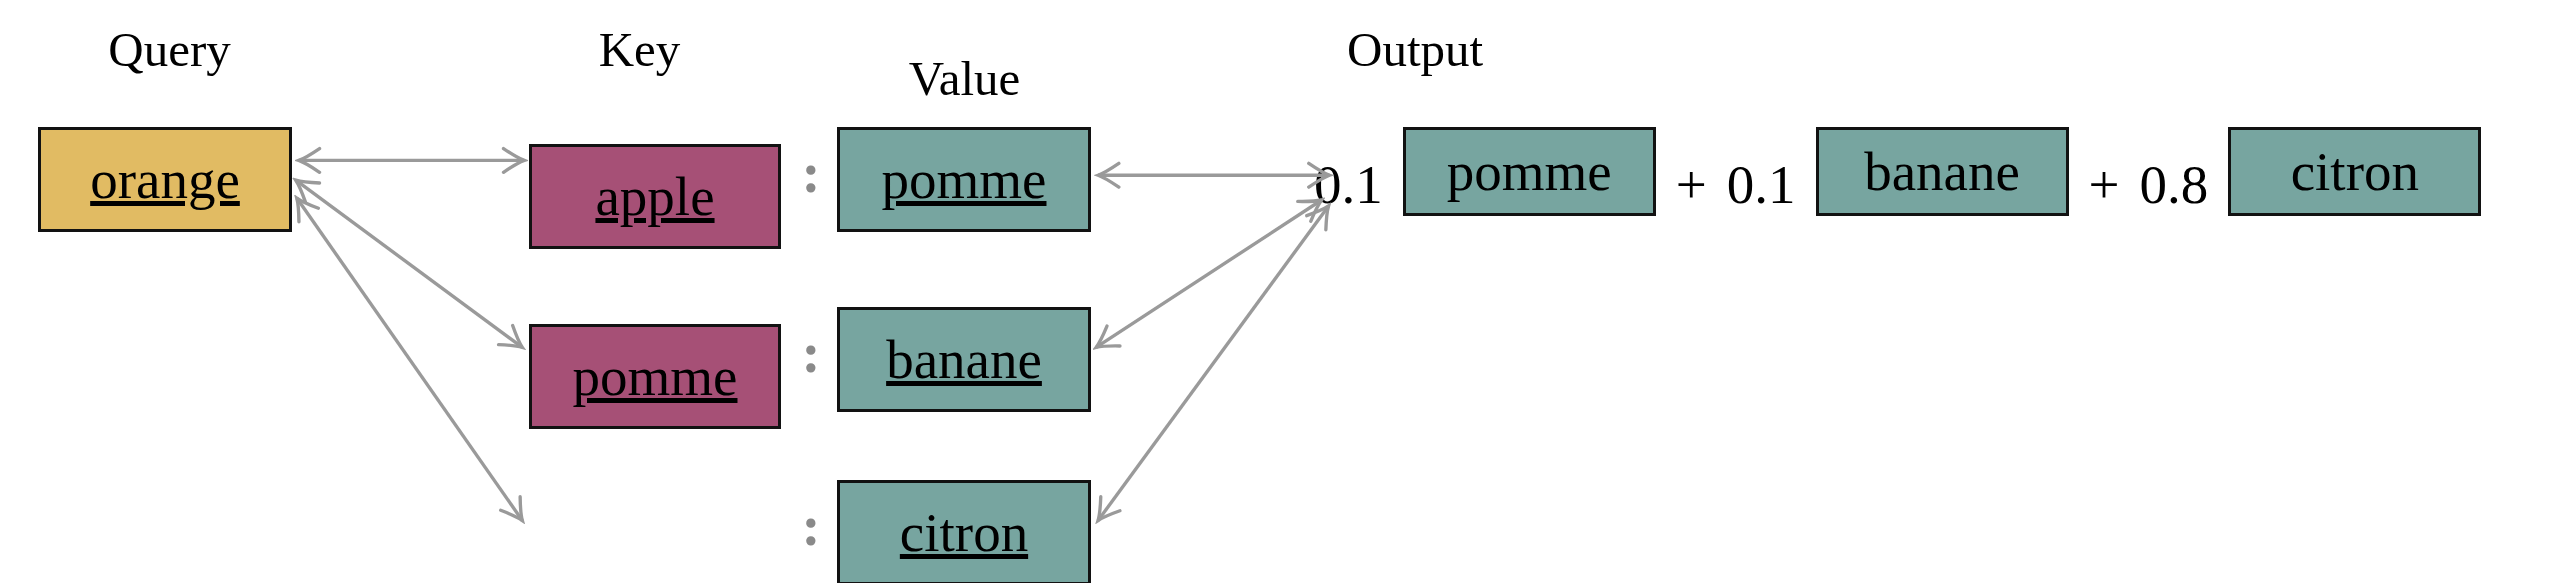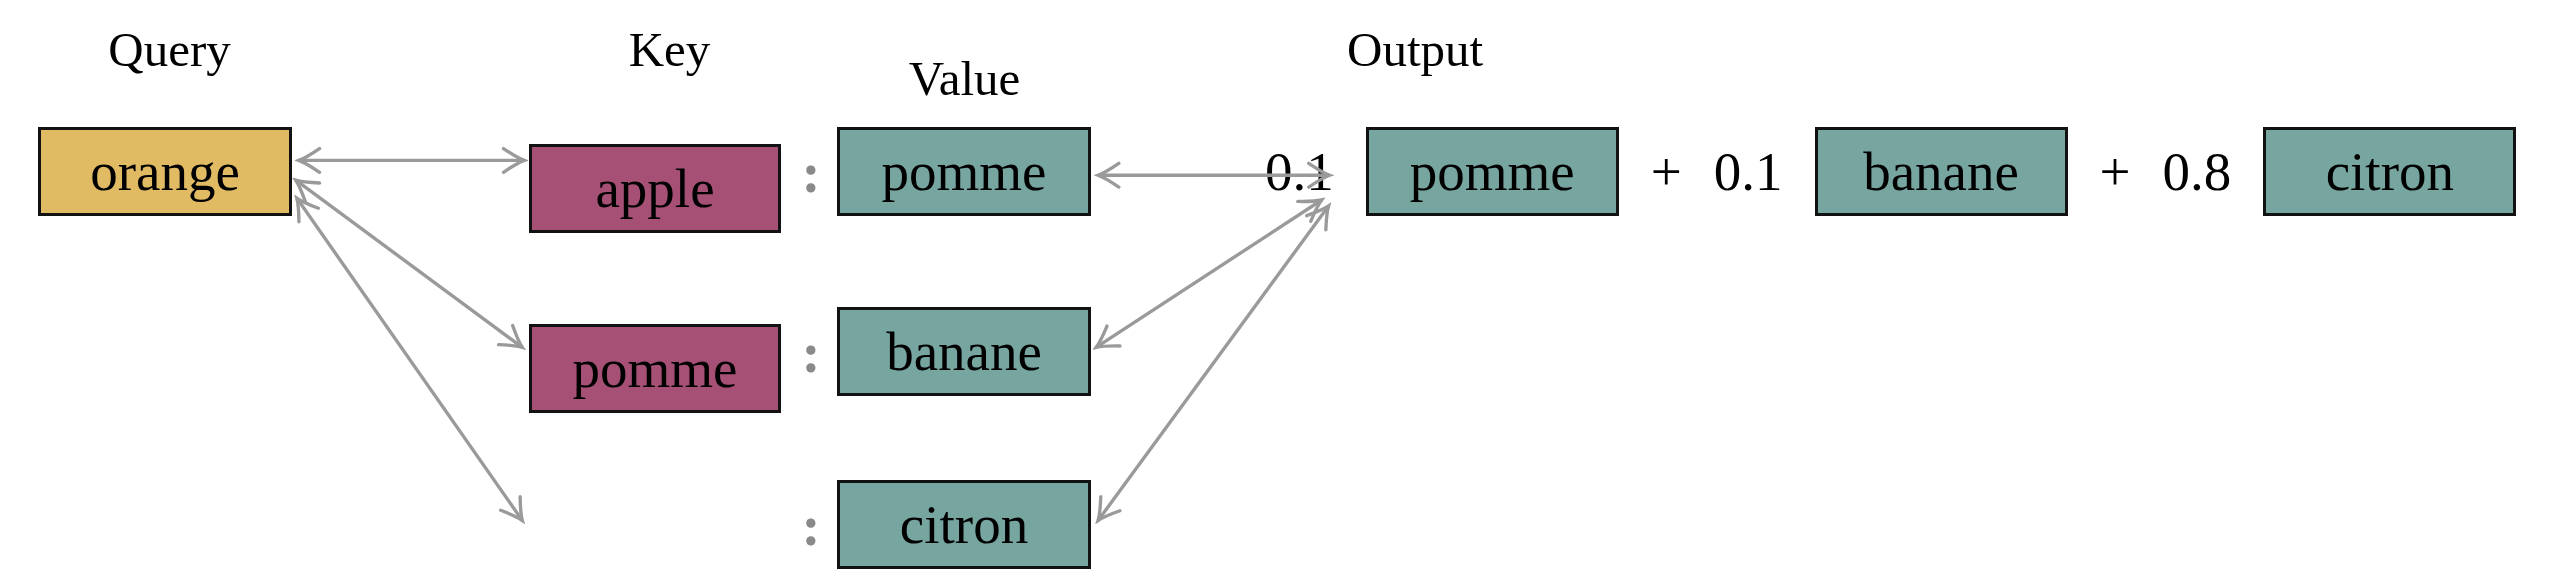--- a/index.html
+++ b/index.html
@@ -21,52 +21,53 @@
     position: absolute;
     top: 12px;
     height: 75px;
     font-size: 49px;
     line-height: 75px;
     text-align: center;
     white-space: nowrap;
     color: var(--text, #000000);
   }
   .col-label.query  { left: 46px;   width: 247px; }
-  .col-label.key    { left: 546px;  width: 247px; }
+  .col-label.key    { left: 516px;  width: 247px; }
   .col-label.value  { left: 841px;  width: 247px; margin-top: 29px; }
   .col-label.output { left: 1347px; width: 415px; text-align: left; }
 
   
   .box {
     position: absolute;
     box-sizing: border-box;
-    height: 89px;
+    height: 105px;
     border: 3px solid #121212;
     display: flex;
     align-items: center;
     justify-content: center;
     font-size: 55px;
     white-space: nowrap;
+    text-decoration: underline;
   }
   .box.query-box { background: var(--query-box, #e1bb63); left: 38px;  width: 254px; }
   .box.key-box   { background: var(--key-box,   #a65076); left: 529px; width: 252px; margin-top: 17px; }
   .box.value-box { background: var(--value-box, #77a5a0); left: 837px; width: 254px; }
   .row-1 { top: 127px; }
   .row-2 { top: 307px; }
   .row-3 { top: 480px; }
 
   
   .output-expr {
     position: absolute;
-    left: 1265px;
+    left: 1314px;
     top: 127px;
     height: 89px;
     display: flex;
-    align-items: center;
-    column-gap: 32px;
+    align-items: flex-end;
+    column-gap: 20px;
     font-size: 55px;
   }
   .output-expr .obox {
     position: static;
     flex: 0 0 auto;
     width: 253px;
     height: 89px;
     box-sizing: border-box;
     border: 3px solid #121212;
     background: var(--value-box, #77a5a0);

